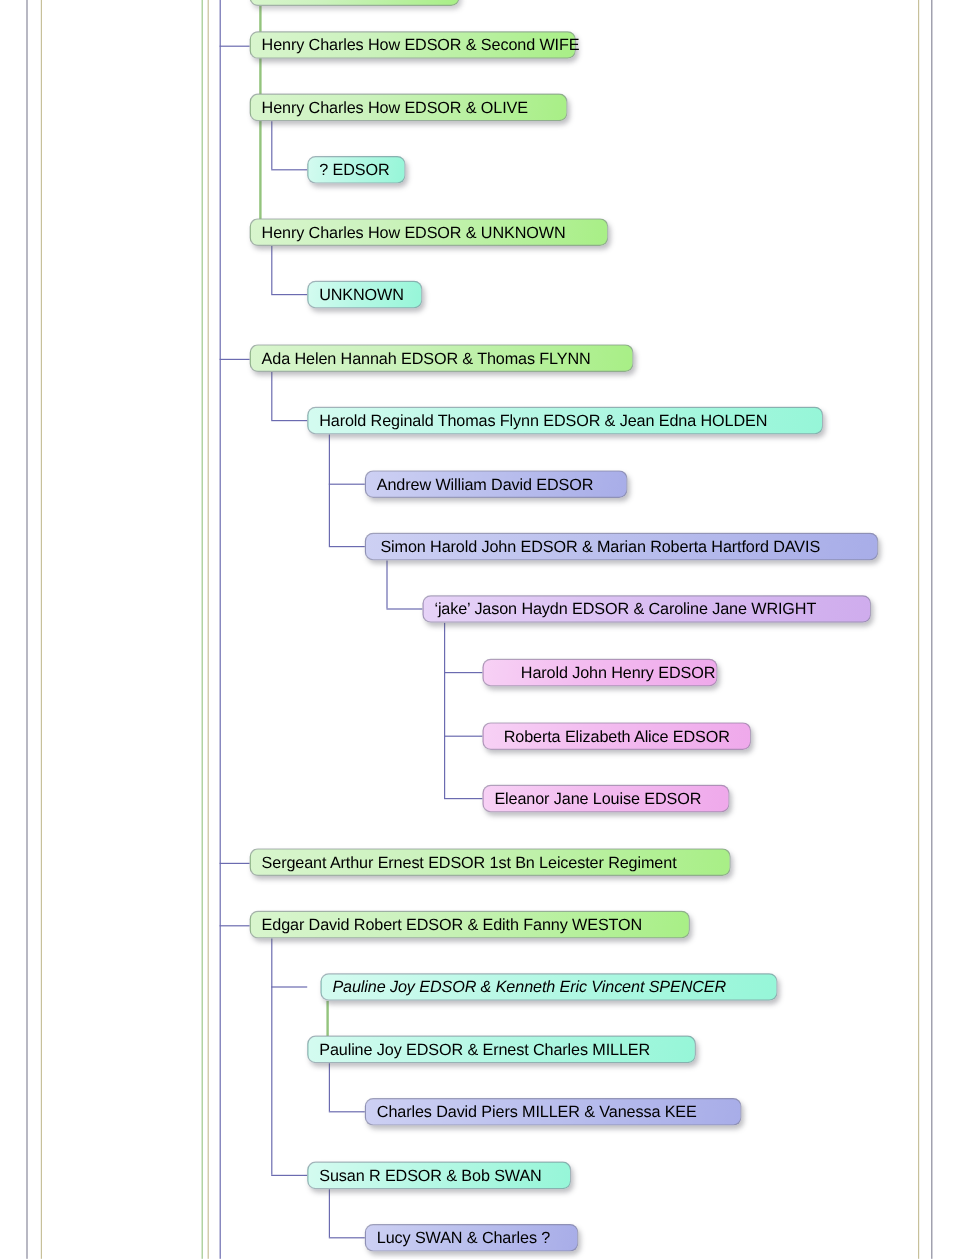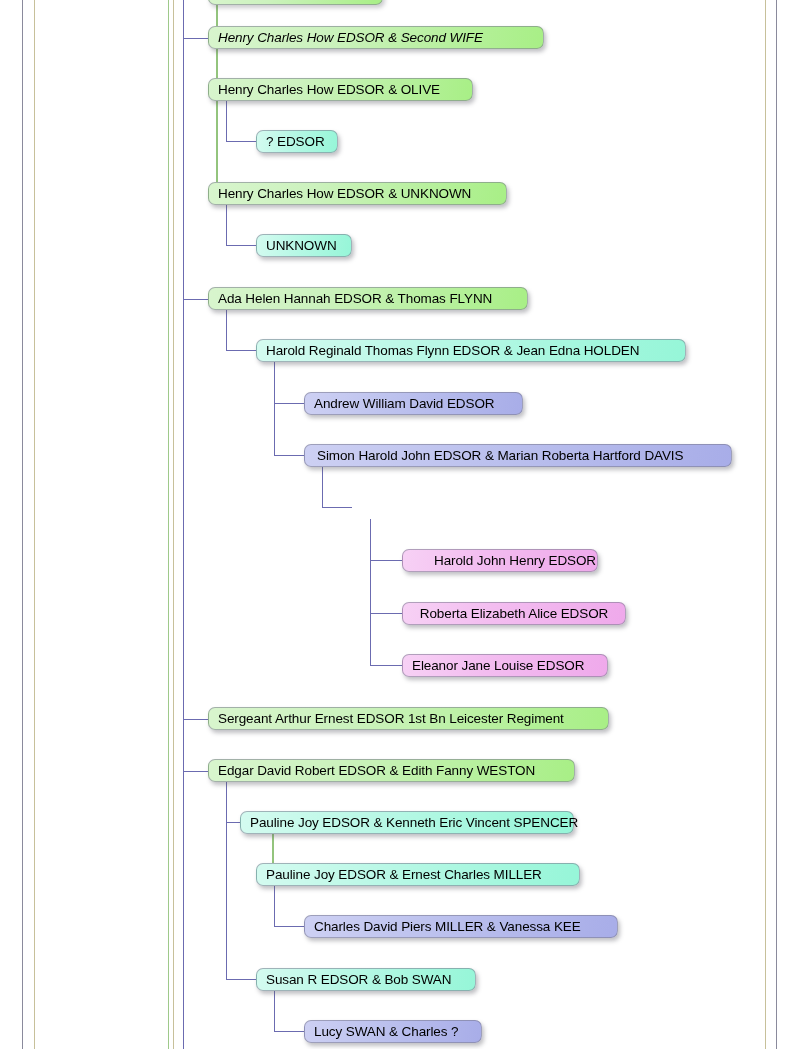--- a/index.html
+++ b/index.html
@@ -85,21 +85,21 @@
     <div class="conn v" style="left: 226px; top: 310px; height: 40px; width: 1px; background: rgb(107, 107, 176);"></div>
     <div class="conn v" style="left: 274px; top: 362px; height: 93px; width: 1px; background: rgb(107, 107, 176);"></div>
     <div class="conn v" style="left: 322px; top: 467px; height: 40px; width: 1px; background: rgb(107, 107, 176);"></div>
     <div class="conn v" style="left: 370px; top: 519px; height: 146px; width: 1px; background: rgb(107, 107, 176);"></div>
     <div class="conn v" style="left: 226px; top: 782px; height: 197px; width: 1px; background: rgb(107, 107, 176);"></div>
     <div class="conn v" style="left: 274px; top: 886px; height: 40px; width: 1px; background: rgb(107, 107, 176);"></div>
     <div class="conn v" style="left: 274px; top: 991px; height: 40px; width: 1px; background: rgb(107, 107, 176);"></div>
     <div class="node tier-green clipped" style="left: 208px; top: -18px; width: 175px;">
       <span></span>
     </div>
-    <div class="node tier-green" style="left: 208px; top: 26px; width: 336px; font-style: italic;">
+    <div class="node tier-green" style="left: 208px; top: 26px; width: 272px;">
       <span>Henry Charles How EDSOR &amp; Second WIFE</span>
     </div>
     <div class="node tier-green" style="left: 208px; top: 78px; width: 265px;">
       <span>Henry Charles How EDSOR &amp; OLIVE</span>
     </div>
     <div class="node tier-cyan" style="left: 256px; top: 130px; width: 82px;">
       <span>? EDSOR</span>
     </div>
     <div class="node tier-green" style="left: 208px; top: 182px; width: 299px;">
       <span>Henry Charles How EDSOR &amp; UNKNOWN</span>
@@ -112,36 +112,39 @@
     </div>
     <div class="node tier-cyan" style="left: 256px; top: 339px; width: 430px;">
       <span>Harold Reginald Thomas Flynn EDSOR &amp; Jean Edna HOLDEN</span>
     </div>
     <div class="node tier-blue" style="left: 304px; top: 392px; width: 219px;">
       <span>Andrew William David EDSOR</span>
     </div>
     <div class="node tier-blue" style="left: 304px; top: 444px; width: 428px; padding-left: 12px;">
       <span>Simon Harold John EDSOR &amp; Marian Roberta Hartford DAVIS</span>
     </div>
+    <div class="node tier-violet" style="left: 352px; top: 496px; width: 374px;">
+      <span>‘jake’ Jason Haydn EDSOR &amp; Caroline Jane WRIGHT</span>
+    </div>
     <div class="node tier-pink" style="left: 402px; top: 549px; width: 196px; padding-left: 31px;">
       <span>Harold John Henry EDSOR</span>
     </div>
     <div class="node tier-pink" style="left: 402px; top: 602px; width: 224px; justify-content: center;">
       <span>Roberta Elizabeth Alice EDSOR</span>
     </div>
     <div class="node tier-pink" style="left: 402px; top: 654px; width: 206px;">
       <span>Eleanor Jane Louise EDSOR</span>
     </div>
     <div class="node tier-green" style="left: 208px; top: 707px; width: 401px;">
       <span>Sergeant Arthur Ernest EDSOR 1st Bn Leicester Regiment</span>
     </div>
     <div class="node tier-green" style="left: 208px; top: 759px; width: 367px;">
       <span>Edgar David Robert EDSOR &amp; Edith Fanny WESTON</span>
     </div>
-    <div class="node tier-cyan" style="left: 240px; top: 811px; width: 334px;">
+    <div class="node tier-cyan" style="left: 267px; top: 811px; width: 381px; font-style: italic;">
       <span>Pauline Joy EDSOR &amp; Kenneth Eric Vincent SPENCER</span>
     </div>
     <div class="node tier-cyan" style="left: 256px; top: 863px; width: 324px;">
       <span>Pauline Joy EDSOR &amp; Ernest Charles MILLER</span>
     </div>
     <div class="node tier-blue" style="left: 304px; top: 915px; width: 314px;">
       <span>Charles David Piers MILLER &amp; Vanessa KEE</span>
     </div>
     <div class="node tier-cyan" style="left: 256px; top: 968px; width: 220px;">
       <span>Susan R EDSOR &amp; Bob SWAN</span>

